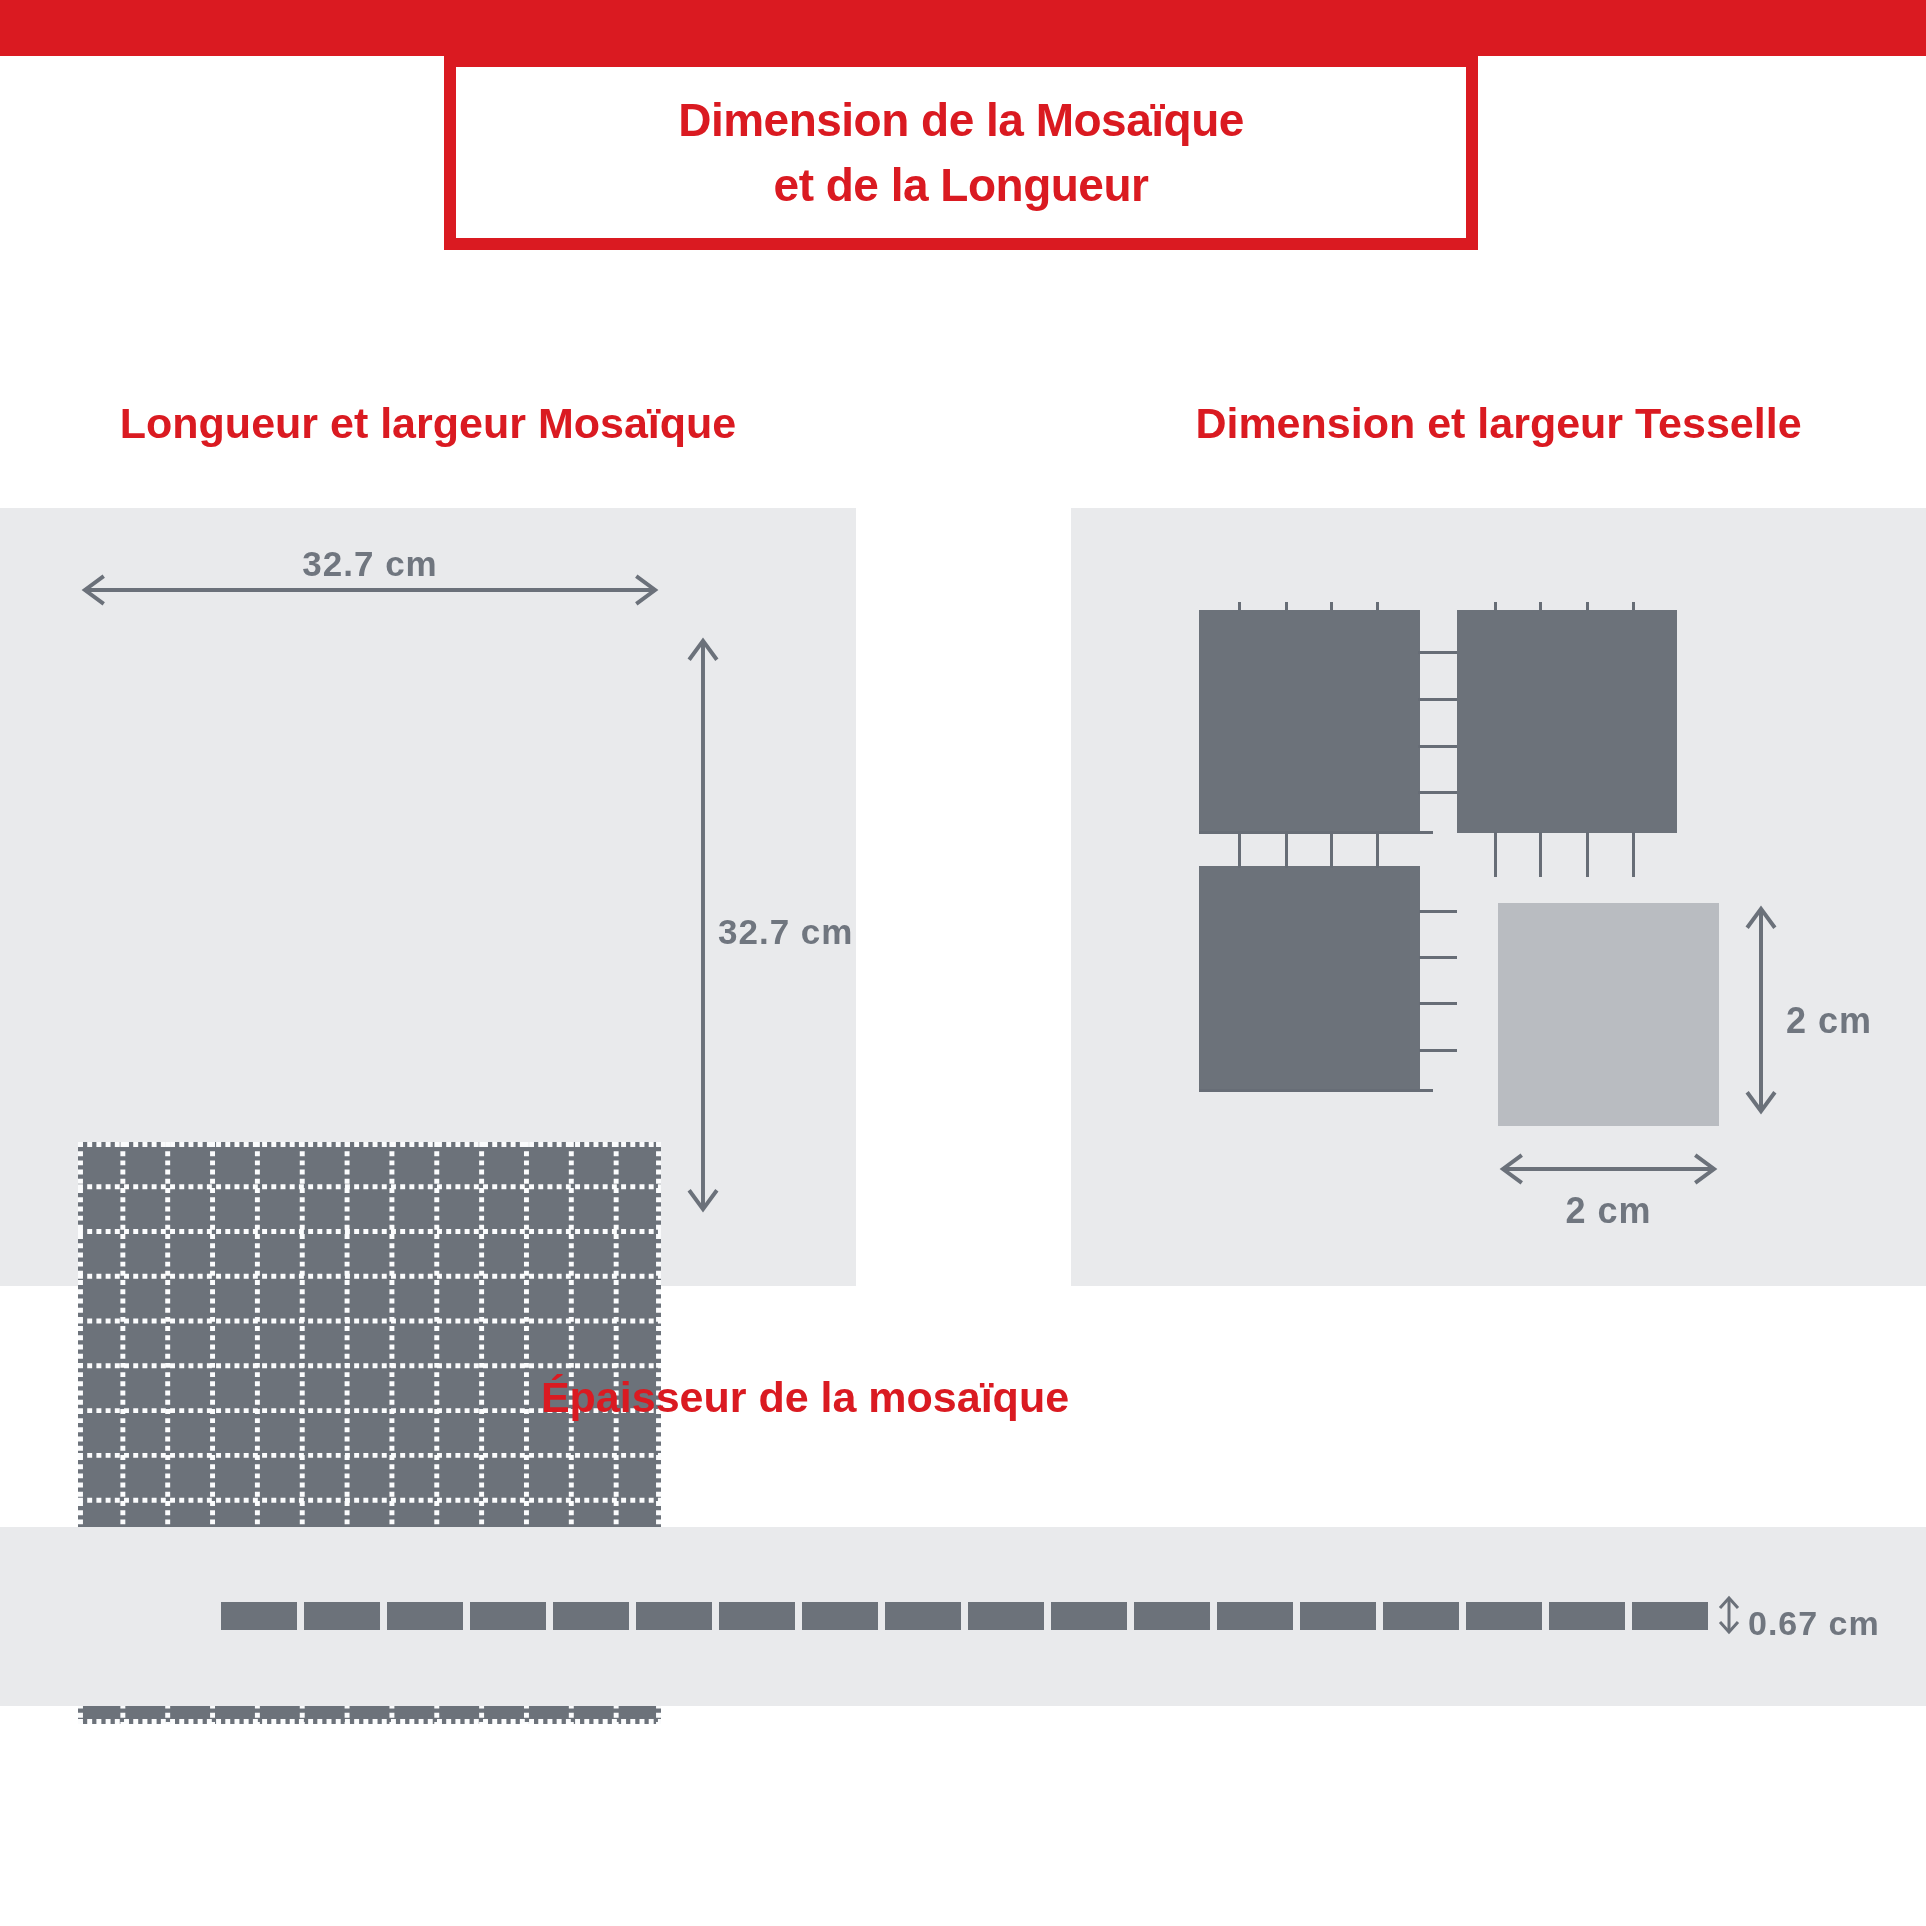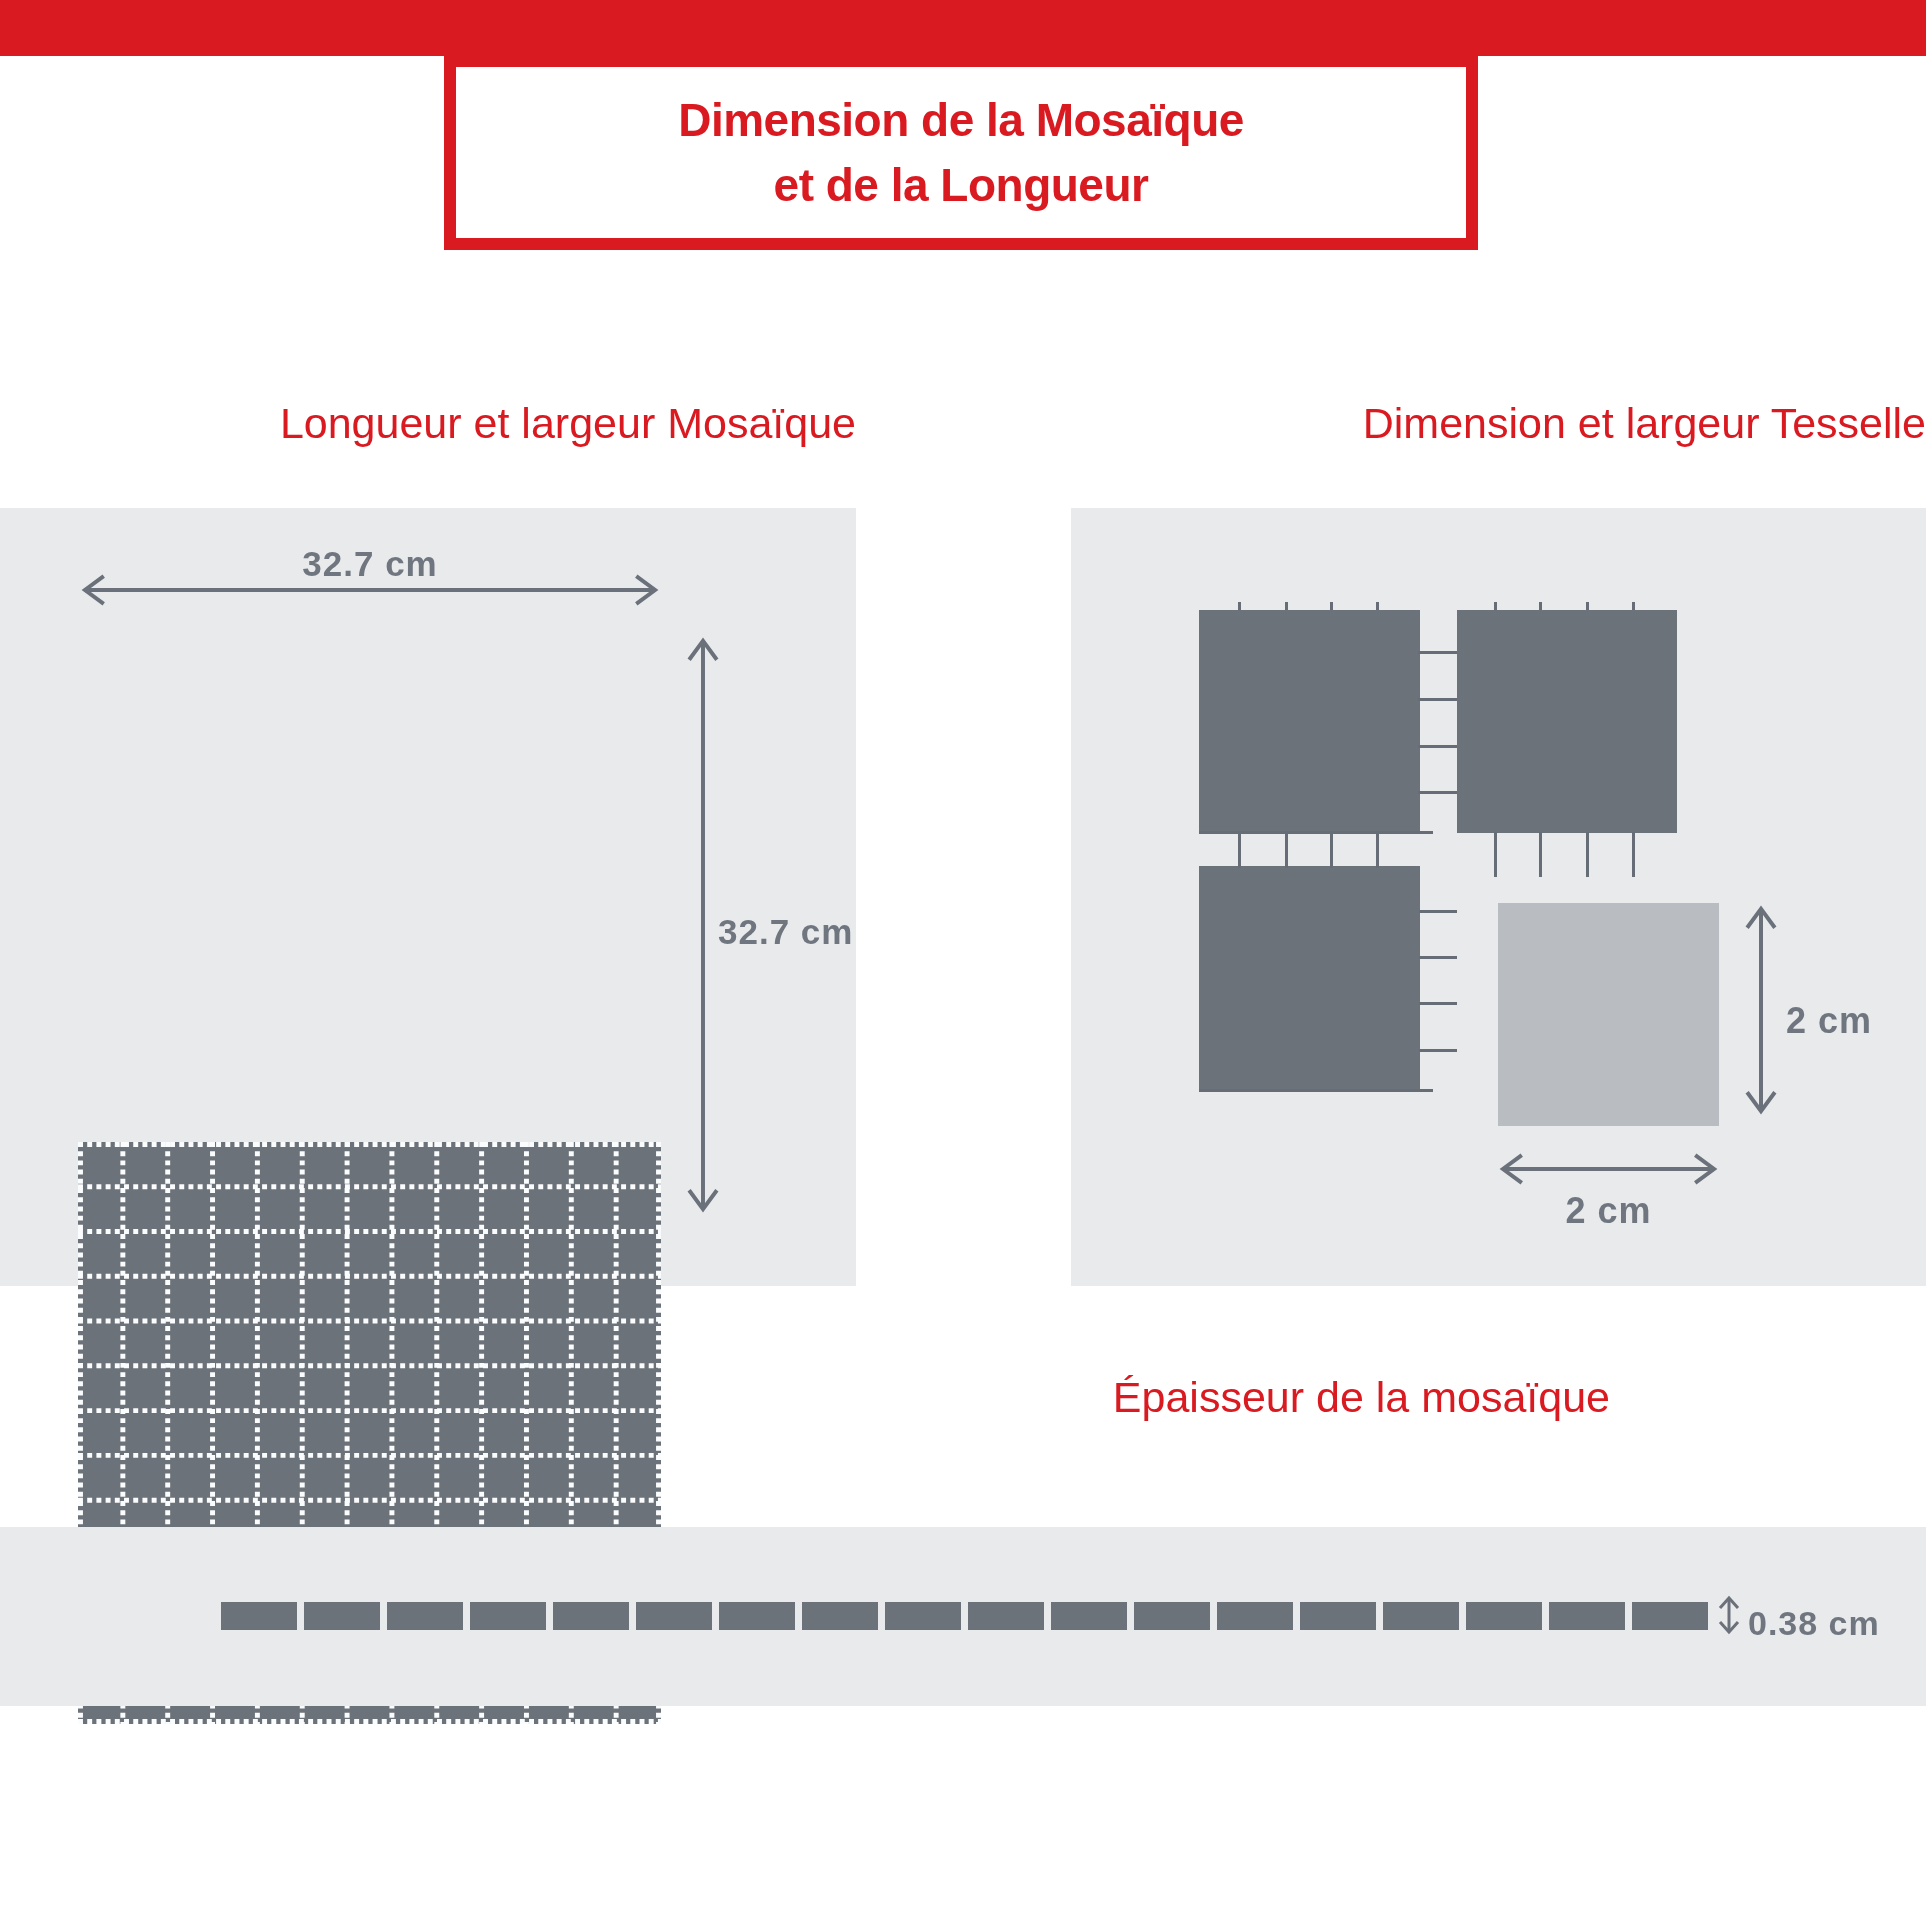--- a/index.html
+++ b/index.html
@@ -16,21 +16,21 @@
     border:12px solid #da1a21;box-sizing:border-box;
     display:flex;flex-direction:column;align-items:center;justify-content:center;
   }
   .title-line{
     color:#da1a21;font-size:46px;font-weight:bold;line-height:65px;
     letter-spacing:-0.5px;white-space:nowrap;
   }
 
   
   .section-heading{
-    color:#da1a21;font-size:43px;font-weight:normal;text-align:right;white-space:nowrap;
+    color:#da1a21;font-size:43px;font-weight:bold;text-align:center;white-space:nowrap;
   }
   .heading-mosaic{left:0;top:399px;width:856px;}
   .heading-tesselle{left:1071px;top:399px;width:855px;}
   .heading-thickness{left:0;top:1373px;width:1610px;}
 
   
   .panel{background:#e9eaec;}
   .panel-left{left:0;top:508px;width:856px;height:778px;}
   .panel-right{left:1071px;top:508px;width:855px;height:778px;padding-left:28px;}
   .band{left:0;top:1527px;width:1927px;height:179px;background:#e9eaec;}
@@ -190,14 +190,14 @@
     <div class="strip-tile"></div>
     <div class="strip-tile"></div>
     <div class="strip-tile"></div>
   </div>
 
 <svg class="abs arrow-svg" style="left:1717px;top:1595px;" width="24" height="40" viewBox="0 0 24 40">
   <line x1="12" y1="4" x2="12" y2="36" style="stroke-width:3;"></line>
   <polyline points="3,13 12,3 21,13" style="stroke-width:3;"></polyline>
   <polyline points="3,27 12,37 21,27" style="stroke-width:3;"></polyline>
 </svg>
-<div class="abs dim-label" style="left:1748px;top:1596px;font-size:34px;">0.38 cm</div>
+<div class="abs dim-label" style="left:1748px;top:1596px;font-size:34px;">0.67 cm</div>
 
 
 </body></html>

